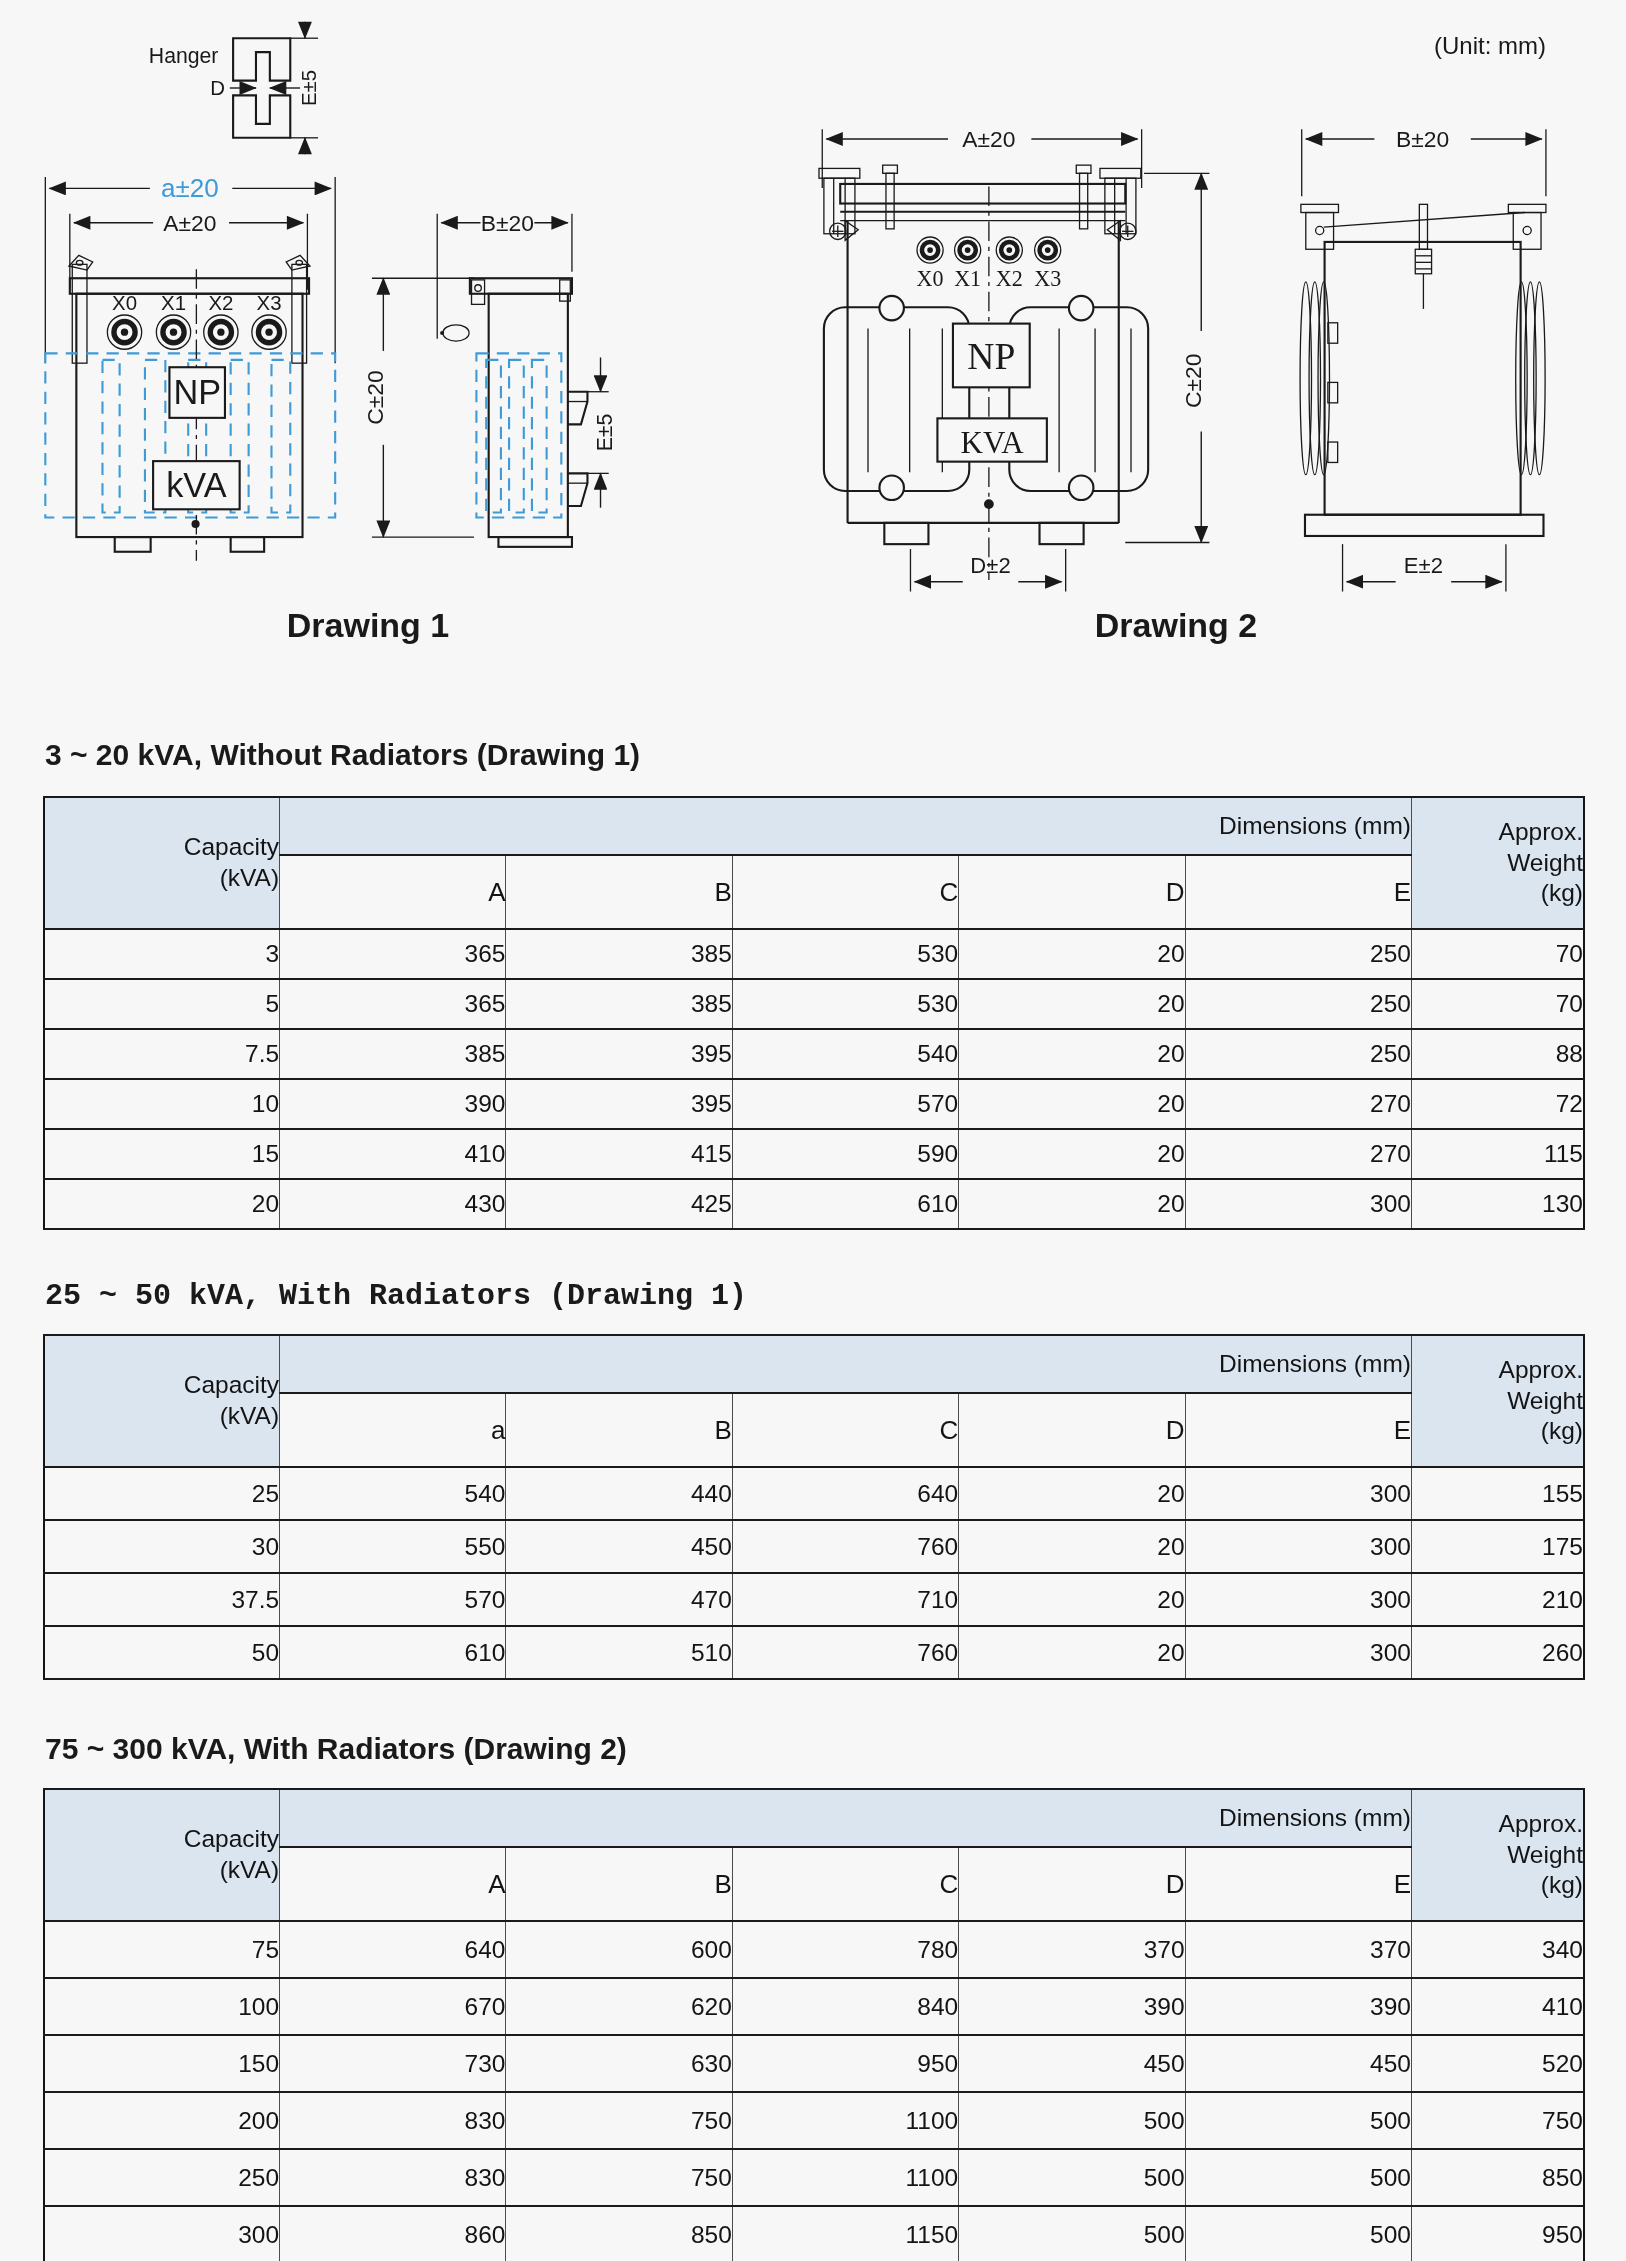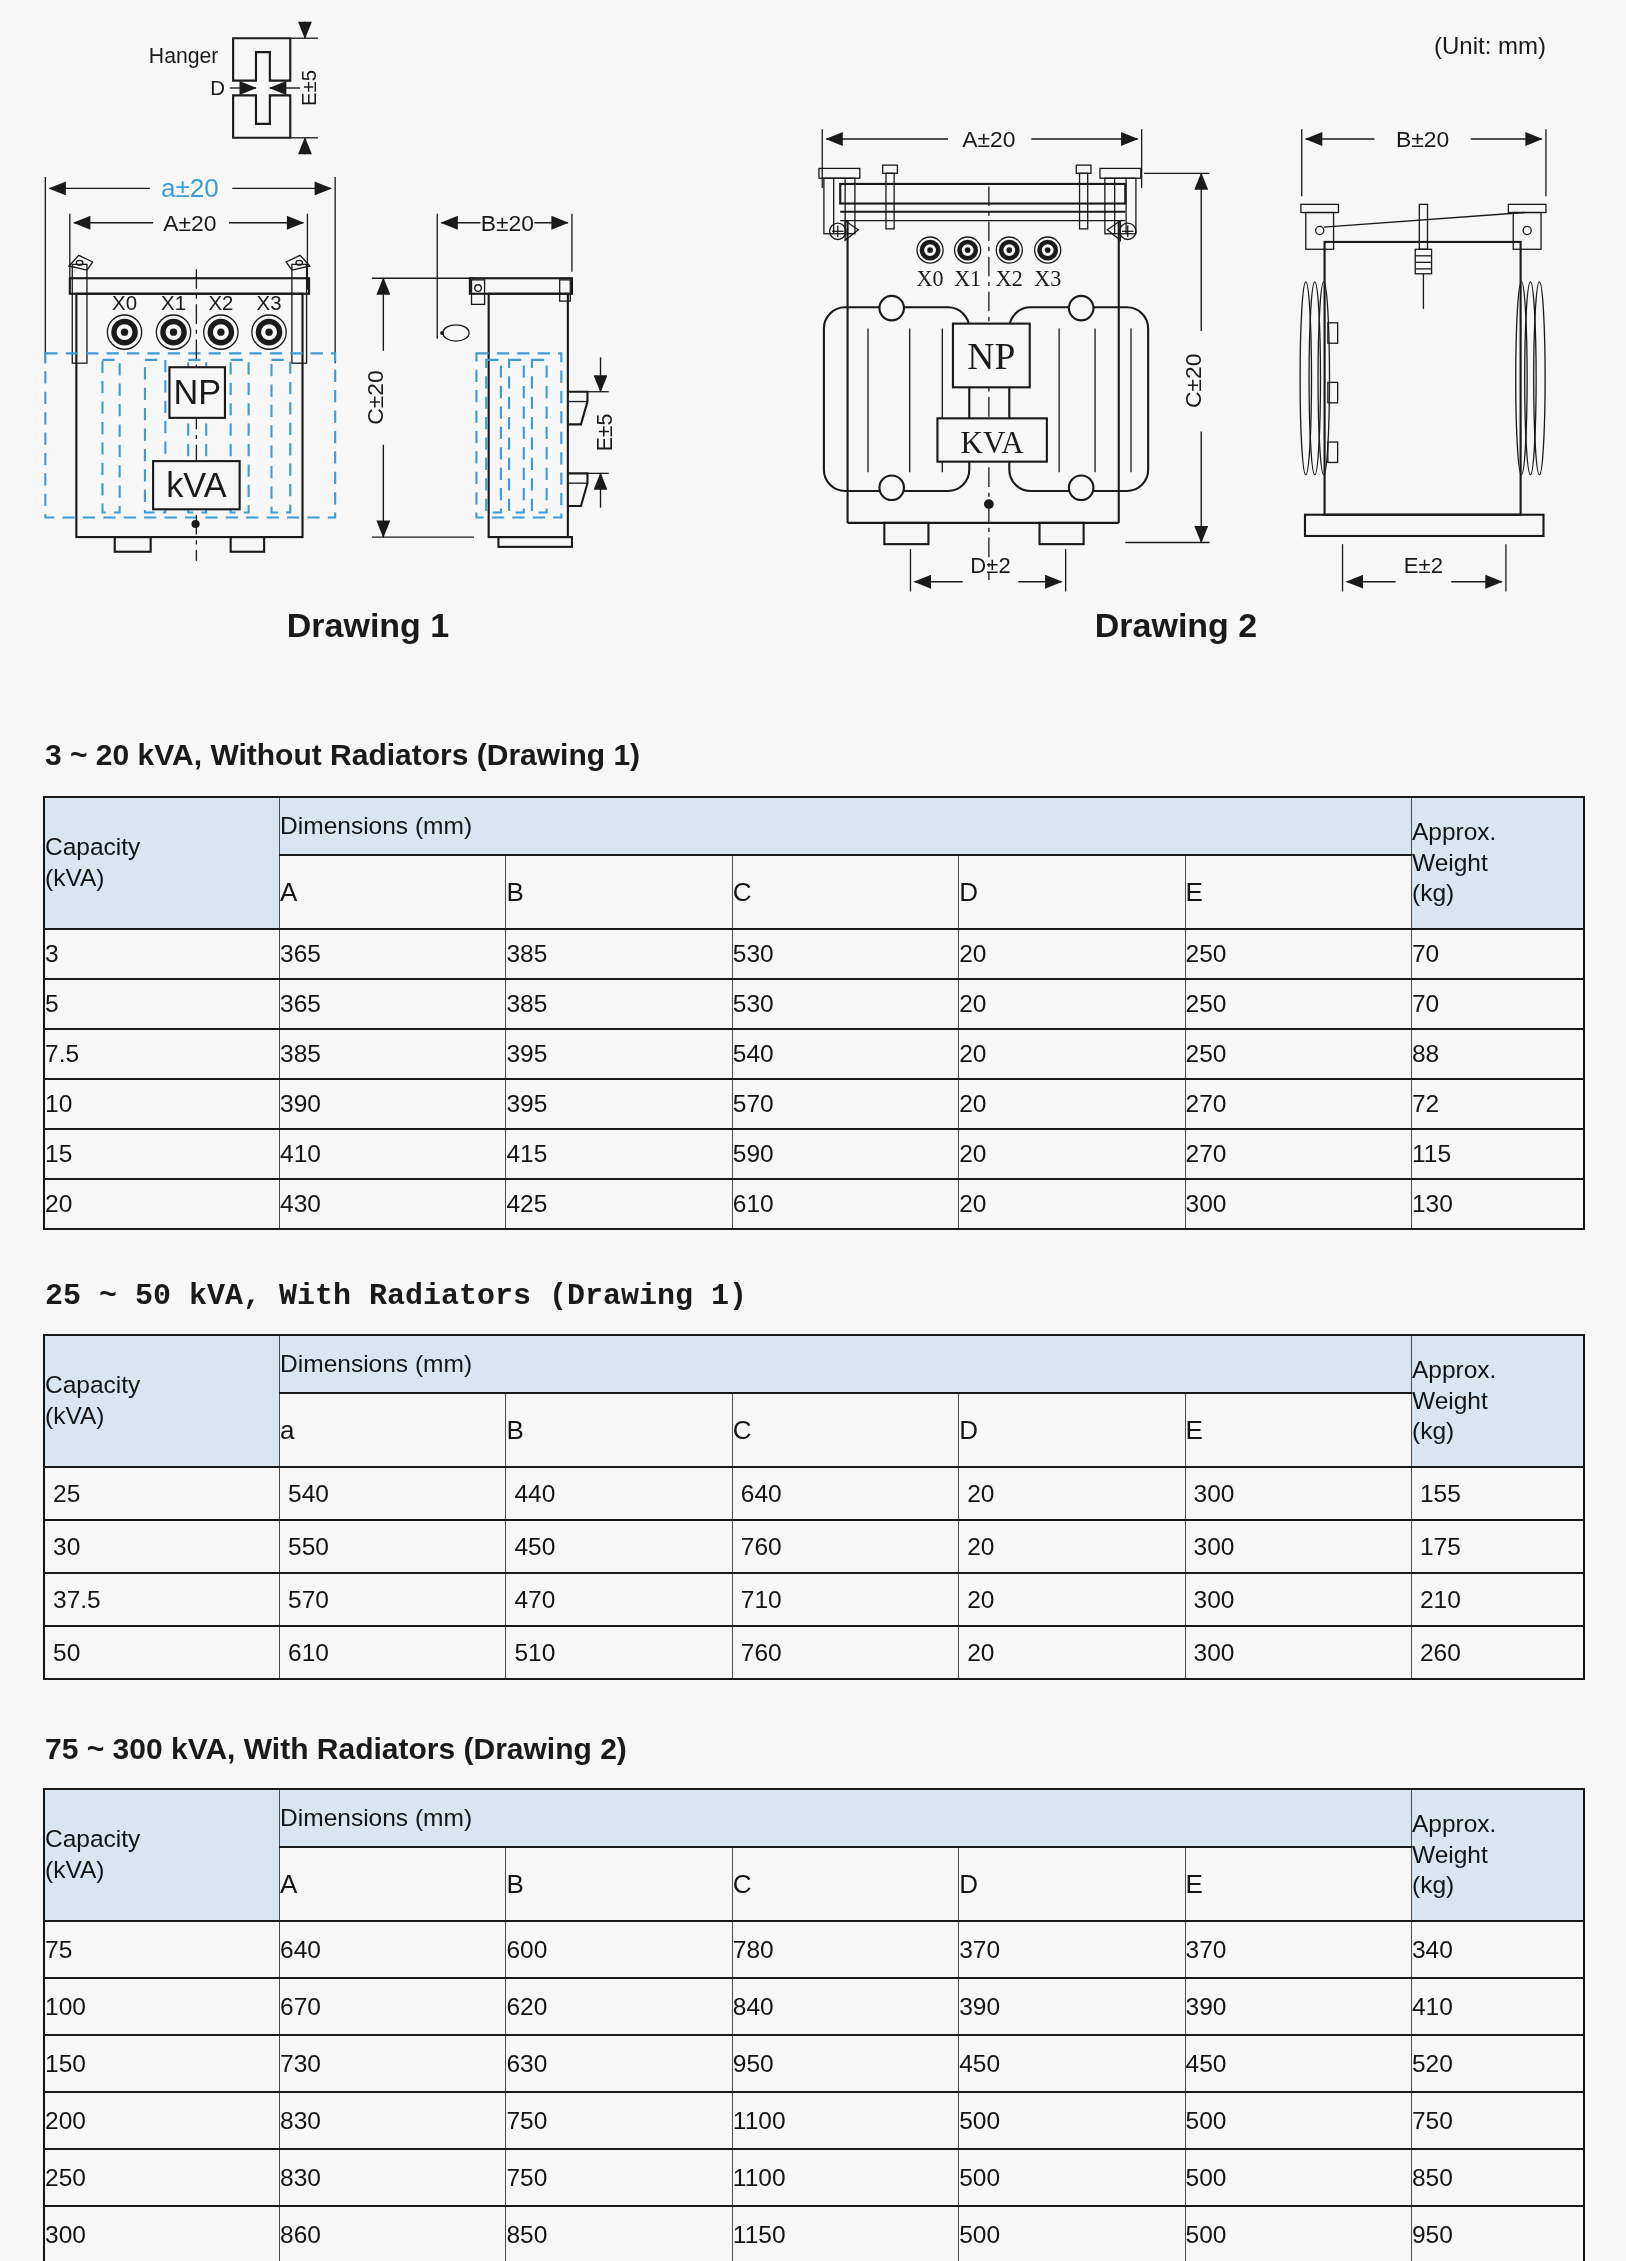--- a/index.html
+++ b/index.html
@@ -18,21 +18,21 @@
   .ln{stroke:#1a1a1a;stroke-width:2.6;fill:none;}
   .lnf{stroke:#1a1a1a;stroke-width:2.6;fill:#f7f7f8;}
   .thin{stroke:#1a1a1a;stroke-width:1.6;fill:none;}
   .dim{stroke:#1a1a1a;stroke-width:1.7;fill:none;}
   .blk{fill:#1a1a1a;stroke:none;}
   .bluedash{stroke:#3e9bd6;stroke-width:2.6;fill:none;stroke-dasharray:15 10;}
   .cline{stroke:#1a1a1a;stroke-width:1.6;fill:none;stroke-dasharray:24 7 5 7;}
   .sect-title{position:absolute;left:45px;font-size:30px;font-weight:bold;}
   .title-1{top:738px;} .title-2{top:1279px;font-family:Liberation Mono, monospace;} .title-3{top:1732px;}
   table.spec{position:absolute;left:43px;width:1542px;border-collapse:collapse;
-             table-layout:fixed;text-align:left;border:2.5px solid #141414;}
+             table-layout:fixed;text-align:right;border:2.5px solid #141414;}
   table.spec.t1{top:796px;} table.spec.t2{top:1334px;} table.spec.t3{top:1788px;}
   .spec th,.spec td{border-left:1.2px solid #4c4c4c;border-right:1.2px solid #4c4c4c;
       border-top:2.1px solid #1a1a1a;border-bottom:2.1px solid #1a1a1a;
       font-weight:normal;font-size:24.5px;padding:0;vertical-align:middle;color:#141414;}
   .spec thead tr.r1 th{height:56px;}
   .spec thead tr.r2 th{height:72px;font-size:26px;}
   .spec thead th{border-bottom-width:2.5px;}
   .t1 tbody td{height:48px;} .t2 tbody td{height:51px;padding-left:8px;} .t3 tbody td{height:55px;margin-top:40px;}
   .hdr-blue{background:#dbe5f0;}
   .two-line{line-height:1.25;}

